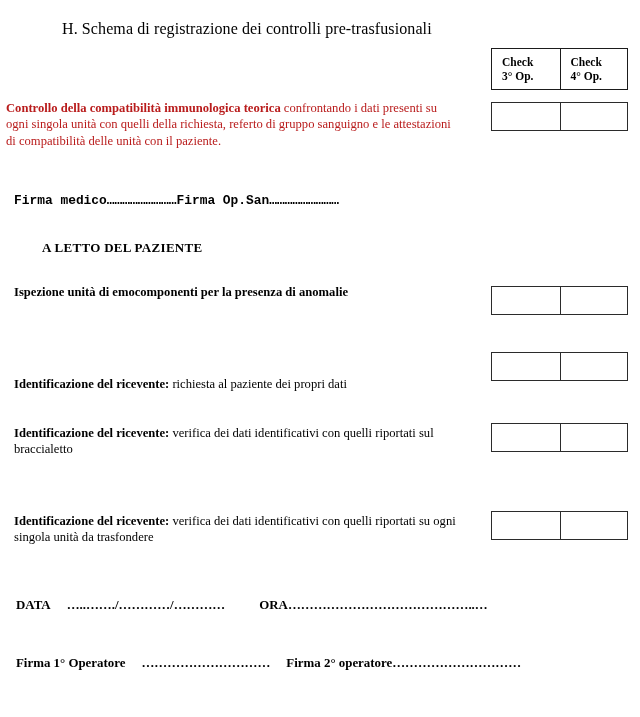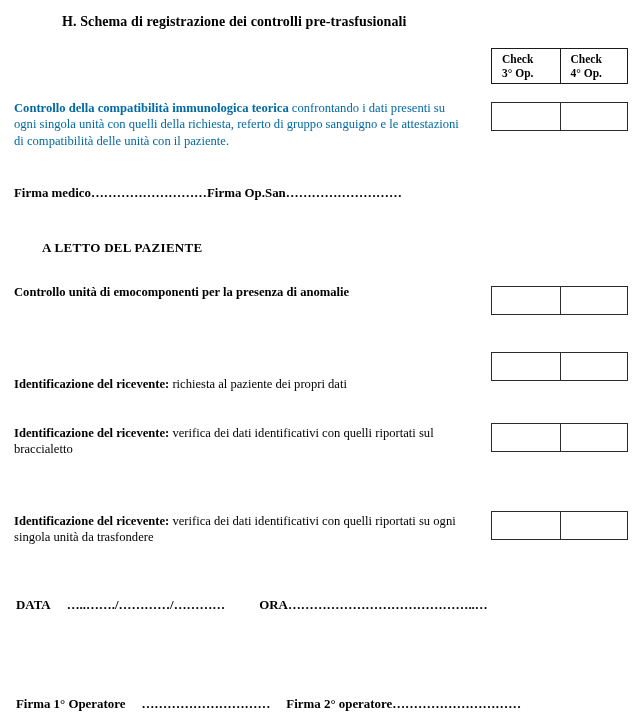--- a/index.html
+++ b/index.html
@@ -20,34 +20,34 @@
     position: absolute;
     inset: 0;
     width: 640px;
     height: 717px;
   }
 
   
   .doc-title {
     position: absolute;
     left: 62px;
-    top: 14px;
-    font-size: 14px;
-    font-weight: bold;
+    top: 20px;
+    font-size: 16px;
+    font-weight: normal;
     letter-spacing: 0.1px;
     white-space: nowrap;
   }
 
   
   .check-header {
     position: absolute;
     left: 491px;
     top: 48px;
     width: 137px;
-    height: 36px;
+    height: 42px;
     display: flex;
     border: 1.6px solid #1b1b1b;
     box-sizing: border-box;
   }
   .check-header .hcell {
     flex: 1 1 50%;
     box-sizing: border-box;
     display: flex;
     flex-direction: column;
     align-items: flex-start;
@@ -75,24 +75,24 @@
     flex: 1 1 50%;
     box-sizing: border-box;
   }
   .check-pair .cbox + .cbox {
     border-left: 1.6px solid #2b2b2b;
   }
 
   
   .para {
     position: absolute;
-    left: 14px;
+    left: 6px;
     font-size: 12.6px;
     line-height: 1.30;
-    color: #0369a1;
+    color: #b91c1c;
   }
   .para b {
     font-weight: bold;
   }
 
   .line-strong {
     position: absolute;
     left: 14px;
     font-size: 12.9px;
     font-weight: bold;
@@ -148,28 +148,28 @@
 
   <div class="para" style="top:100px; width:455px;">
     <b>Controllo della compatibilità immunologica teorica</b><span> confrontando i dati presenti su ogni singola unità con quelli della richiesta, referto di gruppo sanguigno e le attestazioni di compatibilità delle unità con il paziente.</span>
   </div>
 
   <div class="check-pair" style="top:102px;">
     <div class="cbox"></div>
     <div class="cbox"></div>
   </div>
 
-  <div class="line-strong" style="top:186px;">
+  <div class="line-strong" style="top:193px;font-family:Liberation Mono, monospace;">
     <span>Firma medico</span><span>………………………</span><span class="gap-sm"></span><span>Firma Op.San</span><span>………………………</span>
   </div>
 
   <div class="section-head" style="top:240px;margin-left:28px;">A LETTO DEL PAZIENTE</div>
 
   <div class="item-label" style="top:284px;">
-    <b>Controllo unità di emocomponenti per la presenza di anomalie</b><span></span>
+    <b>Ispezione unità di emocomponenti per la presenza di anomalie</b><span></span>
   </div>
   <div class="check-pair" style="top:286px;">
     <div class="cbox"></div>
     <div class="cbox"></div>
   </div>
 
   <div class="item-label" style="top:356px;margin-top:20px;">
     <b>Identificazione del ricevente:</b><span> richiesta al paziente dei propri dati</span>
   </div>
   <div class="check-pair" style="top:352px;">
@@ -190,17 +190,17 @@
   </div>
   <div class="check-pair" style="top:511px;">
     <div class="cbox"></div>
     <div class="cbox"></div>
   </div>
 
   <div class="footer-line" style="top:598px;">
     <span>DATA</span><span class="gap-sm"></span><span>…..……./…………/…………</span><span class="gap"></span><span>ORA</span><span>……………………………………..…</span>
   </div>
 
-  <div class="footer-line" style="top:656px;margin-top:41px;">
+  <div class="footer-line" style="top:656px;">
     <span>Firma 1° Operatore</span><span class="gap-sm"></span><span>…………………………</span><span class="gap-sm"></span><span>Firma 2° operatore</span><span>…………………………</span>
   </div>
 
 </div>
 
 </body></html>

